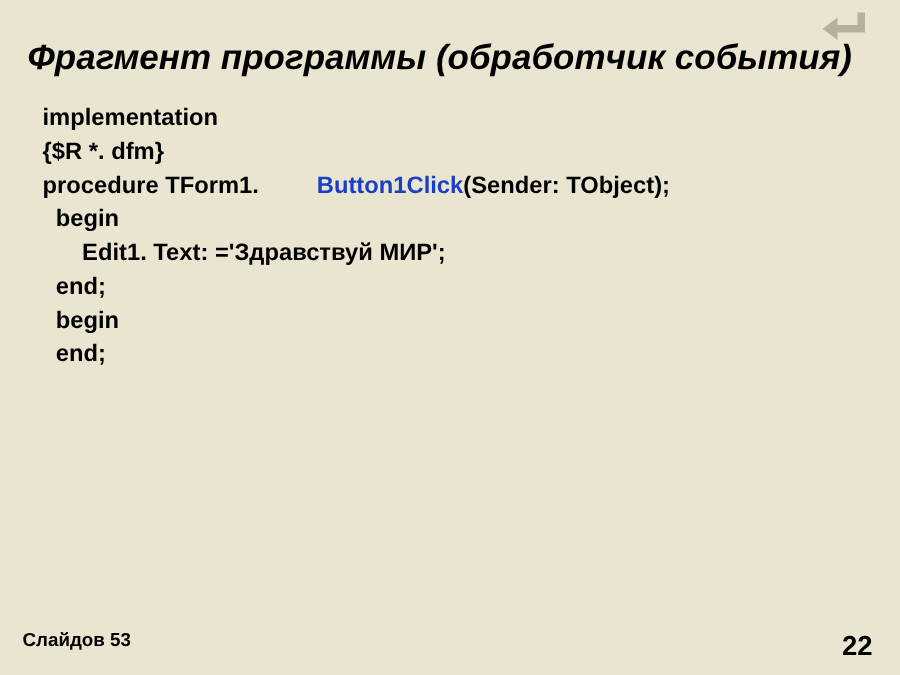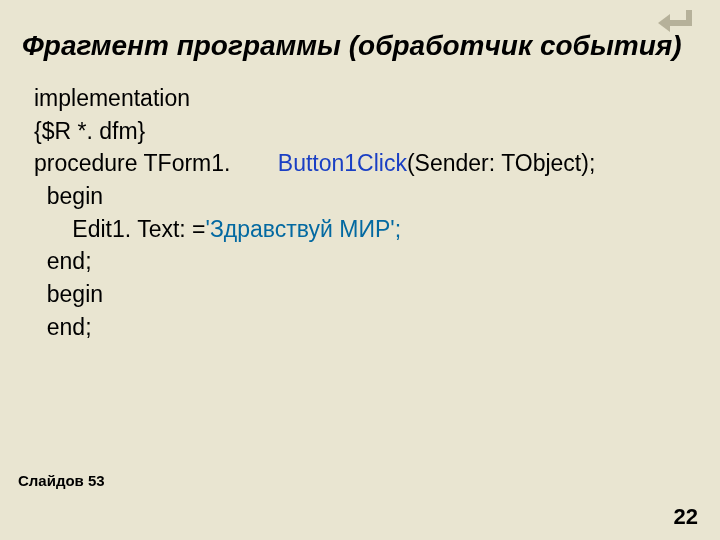--- a/index.html
+++ b/index.html
@@ -20,38 +20,39 @@
   .return-icon svg { display: block; }
   .title {
     font-weight: 700;
     font-size: 28px;
     padding: 30px 20px 12px 22px;
     color: #000;
     font-style: italic;
   }
   .code {
     padding: 8px 8px 0 34px;
-    font-size: 23px;
+    font-size: 19px;
     line-height: 1.42;
     color: #000;
+    font-weight: bold;
   }
   .line { white-space: pre; }
   .blue { color: #1a3fc4; margin-left: 41px; }
-  .red { color: #0369a1; }
+  .red { color: #000000; }
   .footer {
     position: absolute;
     bottom: 10px;
     left: 18px;
     right: 22px;
     display: flex;
     justify-content: space-between;
     font-weight: 700;
   }
   .slide-count { font-size: 15px; }
-  .page-num { font-size: 22px; margin-top: 32px; }
+  .page-num { font-size: 22px; }
 </style>
 </head>
 <body>
 
 <div class="return-icon">
   <svg width="40" height="34" viewBox="0 0 40 34">
     <path d="M 6 20 L 6 14 L 28 14 L 28 4 L 34 4 L 34 20 Z" fill="#b6b19a"></path>
     <path d="M 0 17 L 12 8 L 12 26 Z" fill="#b6b19a"></path>
   </svg>
 </div>

